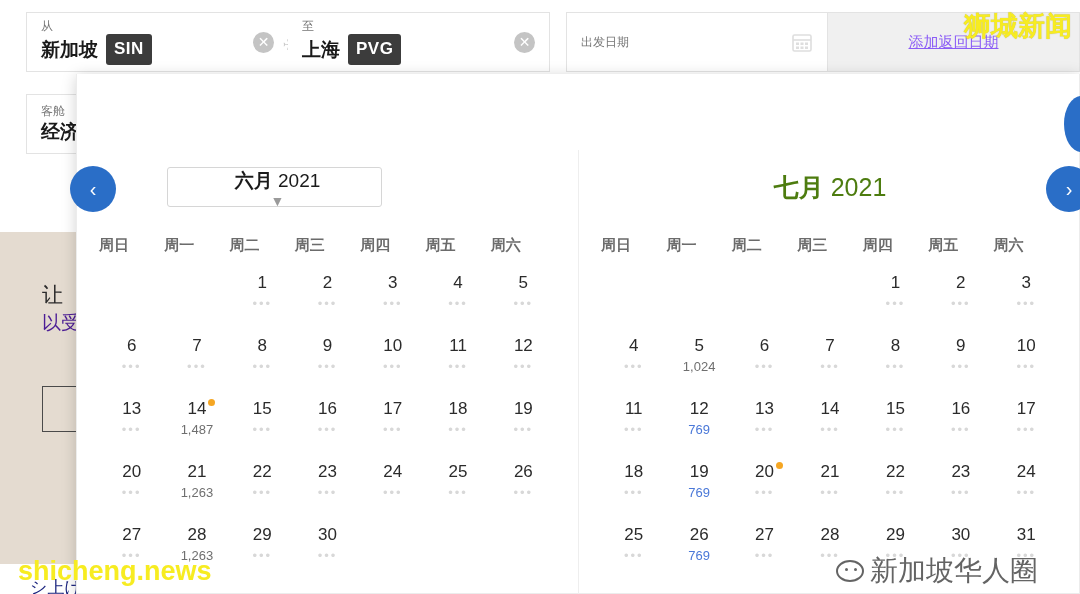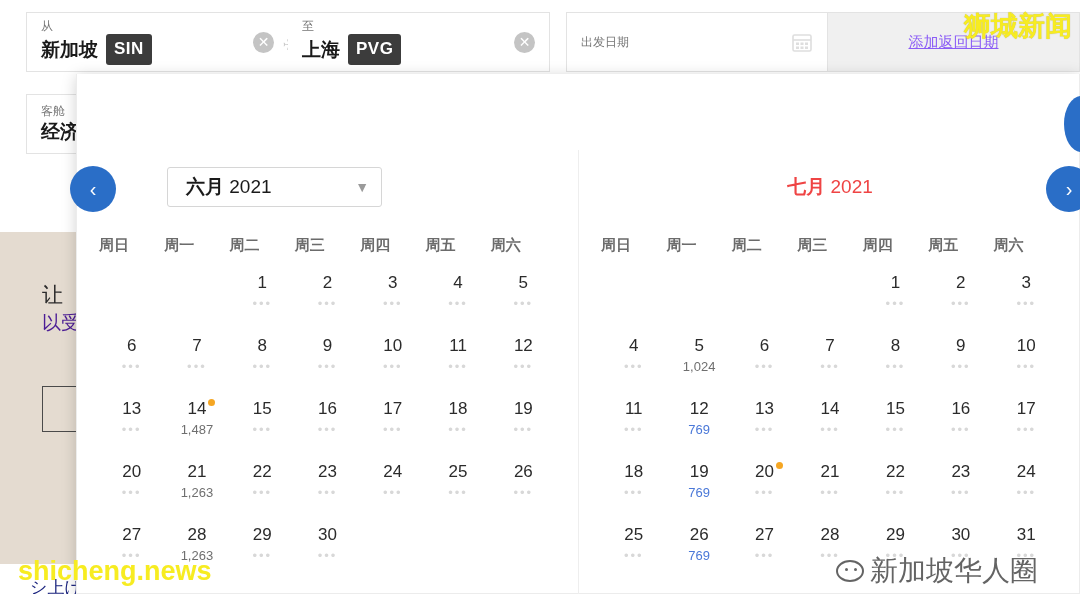--- a/index.html
+++ b/index.html
@@ -123,26 +123,26 @@
   }
   .month { position: relative; width: 502px; height: 444px; padding: 0 22px; }
   .month.left { border-right: 1px solid #eeeeee; }
 
   .month-head { height: 74px; display: flex; align-items: center; }
   .month-head.centered { justify-content: center; }
   .month-select {
     width: 215px; height: 40px; margin-left: 68px;
     border: 1px solid #d6d6d6; border-radius: 3px; background: #fff;
     display: flex; align-items: center; justify-content: space-between;
-    padding: 0 12px 0 18px; cursor: pointer;
+    padding: 0 12px 0 18px; cursor: pointer; flex-direction: column;
   }
   .month-title { font-size: 19px; color: #1a1a1a; white-space: nowrap; }
   .month-title .mname { font-weight: bold; }
   .chev-down { color: #9a9a9a; font-size: 14px; line-height: 1; }
-  .month-title-static { font-size: 19px; color: #ef4444; }
+  .month-title-static { font-size: 25px; color: #4d7c0f; }
 
   .dow-row {
     display: grid; grid-template-columns: repeat(7, 1fr);
     height: 42px; align-items: center;
   }
   .dow {
     font-size: 15px; font-weight: bold; color: #6b6b6b; text-align: left;
   }
   .weeks { display: grid; grid-template-columns: repeat(7, 1fr); }
   .cell {

